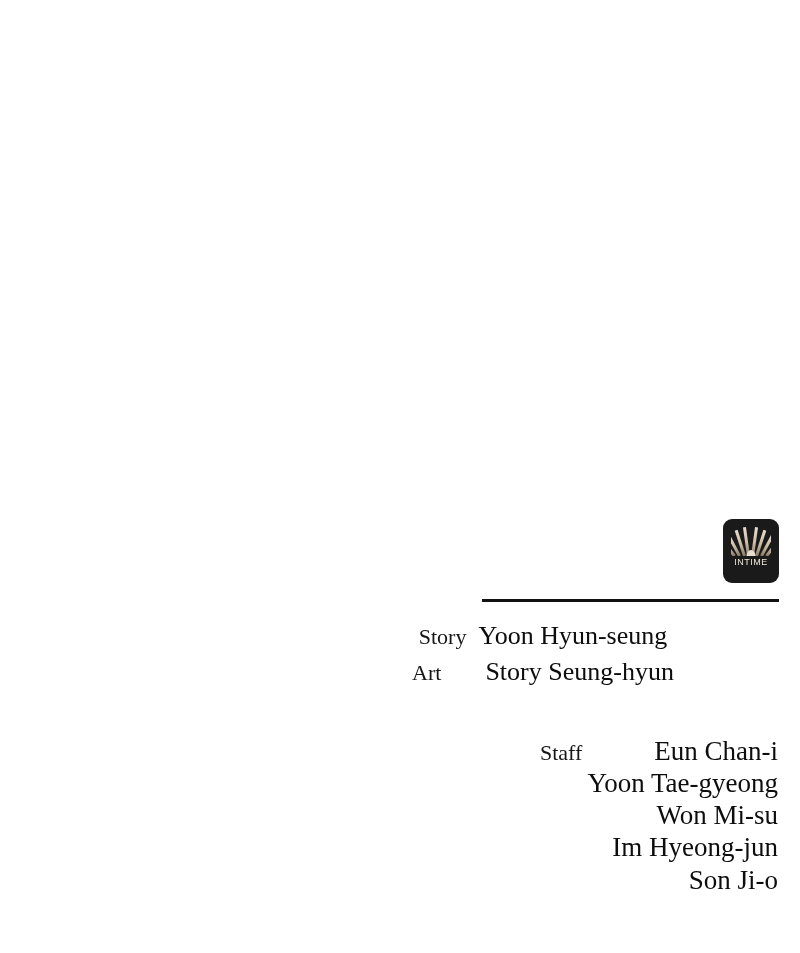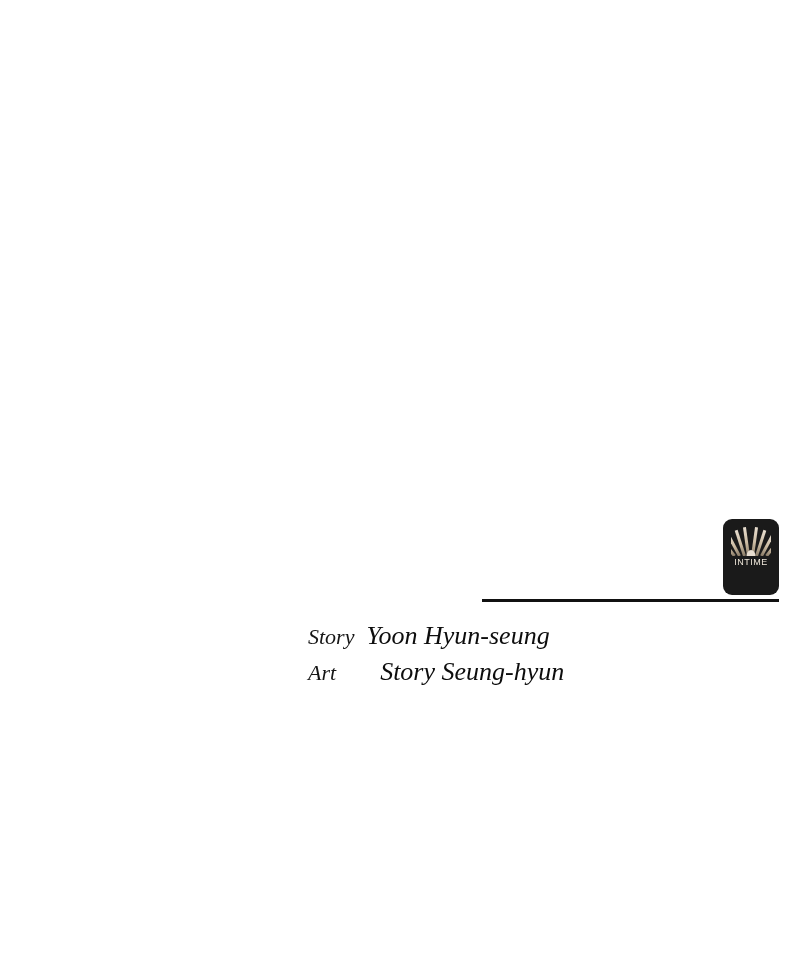--- a/index.html
+++ b/index.html
@@ -21,21 +21,21 @@
     inset: 0;
     background: #ffffff;
   }
 
   
   .logo-box {
     position: absolute;
     left: 723px;
     top: 519px;
     width: 56px;
-    height: 76px;
+    height: 64px;
     background: #1a1a1a;
     border-radius: 9px;
     display: flex;
     flex-direction: column;
     align-items: center;
     justify-content: flex-start;
     padding-top: 5px;
     box-sizing: border-box;
   }
   .logo-fan {
@@ -83,23 +83,22 @@
   .credits {
     position: absolute;
     right: 22px;
     top: 620px;
     width: 470px;
     text-align: right;
   }
   .credit-row {
     display: flex;
     align-items: baseline;
-    justify-content: flex-start;
+    justify-content: center;
     white-space: nowrap;
-    font-style: italic;
   }
   .credit-row + .credit-row {
     margin-top: 4px;
     gap: 32px;
   }
   .credit-role {
     font-size: 22px;
     color: #161616;
     margin-right: 12px;
   }
@@ -163,14 +162,26 @@
     <div class="credit-row">
       <span class="credit-role">Story</span>
       <span class="credit-name">Yoon Hyun-seung</span>
     </div>
     <div class="credit-row">
       <span class="credit-role">Art</span>
       <span class="credit-name">Story Seung-hyun</span>
     </div>
   </div>
 
+  <div class="staff-block">
+    <div class="staff-head-row">
+      <span class="staff-role">Staff</span>
+      <span class="staff-name">Eun Chan-i</span>
+    </div>
+    <div class="staff-rest">
+      <span class="staff-name">Yoon Tae-gyeong</span>
+      <span class="staff-name">Won Mi-su</span>
+      <span class="staff-name">Im Hyeong-jun</span>
+      <span class="staff-name">Son Ji-o</span>
+    </div>
+  </div>
 
 </div>
 
 </body></html>

